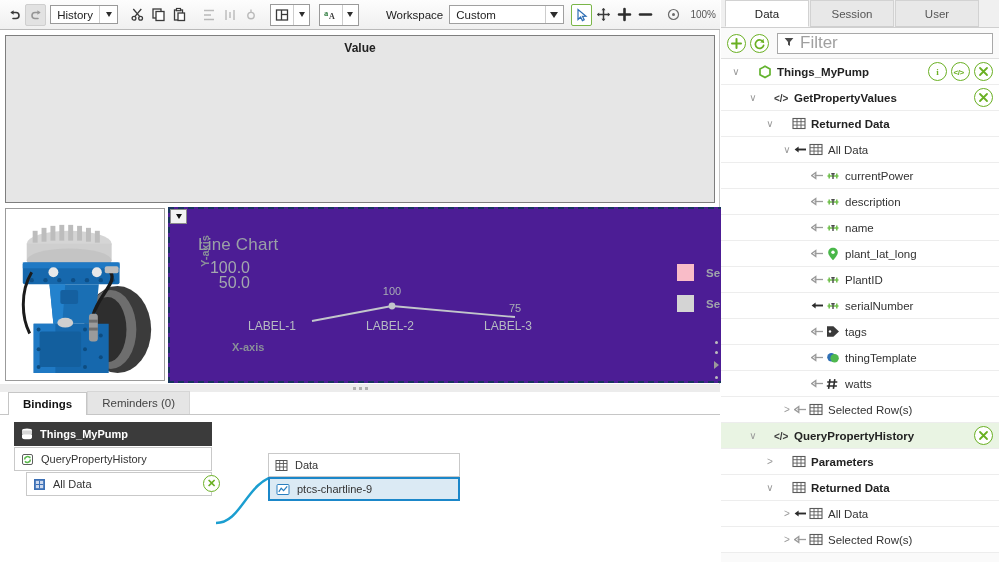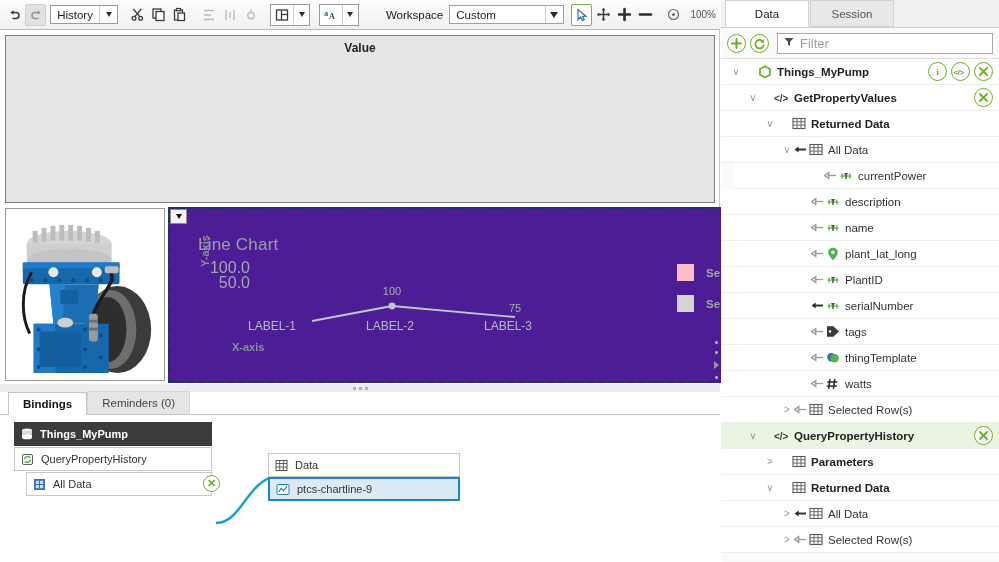--- a/index.html
+++ b/index.html
@@ -239,21 +239,21 @@
     width: 19px; height: 19px; border-radius: 50%;
     border: 1.6px solid #6ab023;
     display: flex; align-items: center; justify-content: center;
     color: #6ab023; cursor: pointer; background: #fff;
   }
   #filter-box {
     flex: 1; height: 21px; border: 1px solid #a9a9a9; background: #fff;
     display: flex; align-items: center; gap: 6px; padding: 0 6px;
     margin-left: 4px;
   }
-  #filter-box .ftxt { color: #a0a0a0; font-size: 13px; }
+  #filter-box .ftxt { color: #a0a0a0; font-size: 17px; }
 
   #tree { height: 504px; overflow: hidden; border-top: 1px solid #e0e0e0; }
   .trow {
     height: 26px; display: flex; align-items: center;
     border-bottom: 1px solid #ededed;
     background: #fff;
     font-size: 11.5px; color: #333;
     position: relative;
     cursor: pointer;
   }
@@ -606,20 +606,21 @@
           <span>ptcs-chartline-9</span>
         </div>
       </div>
     </div>
   </div>
 
   <div id="right-pane">
     <div id="rp-tabs">
       <div class="rtab active">Data</div>
       <div class="rtab">Session</div>
+      <div class="rtab">User</div>
     </div>
 
     <div id="rp-toolbar">
       <div class="gcircle">
         <svg width="13" height="13" viewBox="0 0 13 13">
             <path d="M6.5 2 V11 M2 6.5 H11" stroke="#6ab023" stroke-width="2" stroke-linecap="round"></path>
           </svg>
       </div>
       <div class="gcircle">
         <svg width="13" height="13" viewBox="0 0 13 13">
@@ -702,21 +703,21 @@
             </svg>
           </span>
           <span class="ticon">
             <svg width="14" height="13" viewBox="0 0 14 13">
               <rect x="1" y="1.5" width="12" height="10" fill="#fff" stroke="#5b5b5b" stroke-width="1.1"></rect>
               <path d="M1 4.7 H13 M1 8.1 H13 M5 1.5 V11.5 M9 1.5 V11.5" stroke="#5b5b5b" stroke-width=".9"></path>
             </svg>
           </span>
           <span class="tlabel">All Data</span>
         </div>
-        <div class="trow" style="padding-left: 76px; margin-left: 13px;">
+        <div class="trow" style="padding-left: 76px;">
           <span class="twist tw-chev"></span>
           <span class="tarrow">
             <svg width="13" height="11" viewBox="0 0 13 11">
               <path d="M12 5.5 H3.5" stroke="#9b9b9b" stroke-width="1.3"></path>
               <path d="M0.6 5.5 L4.8 2.6 V8.4 Z" fill="none" stroke="#9b9b9b" stroke-width="1.3"></path>
             </svg>
           </span>
           <span class="ticon">
             <svg width="14" height="12" viewBox="0 0 14 12">
               <path d="M1.5 6 H12.5" stroke="#6fbf4a" stroke-width="1.5"></path>

